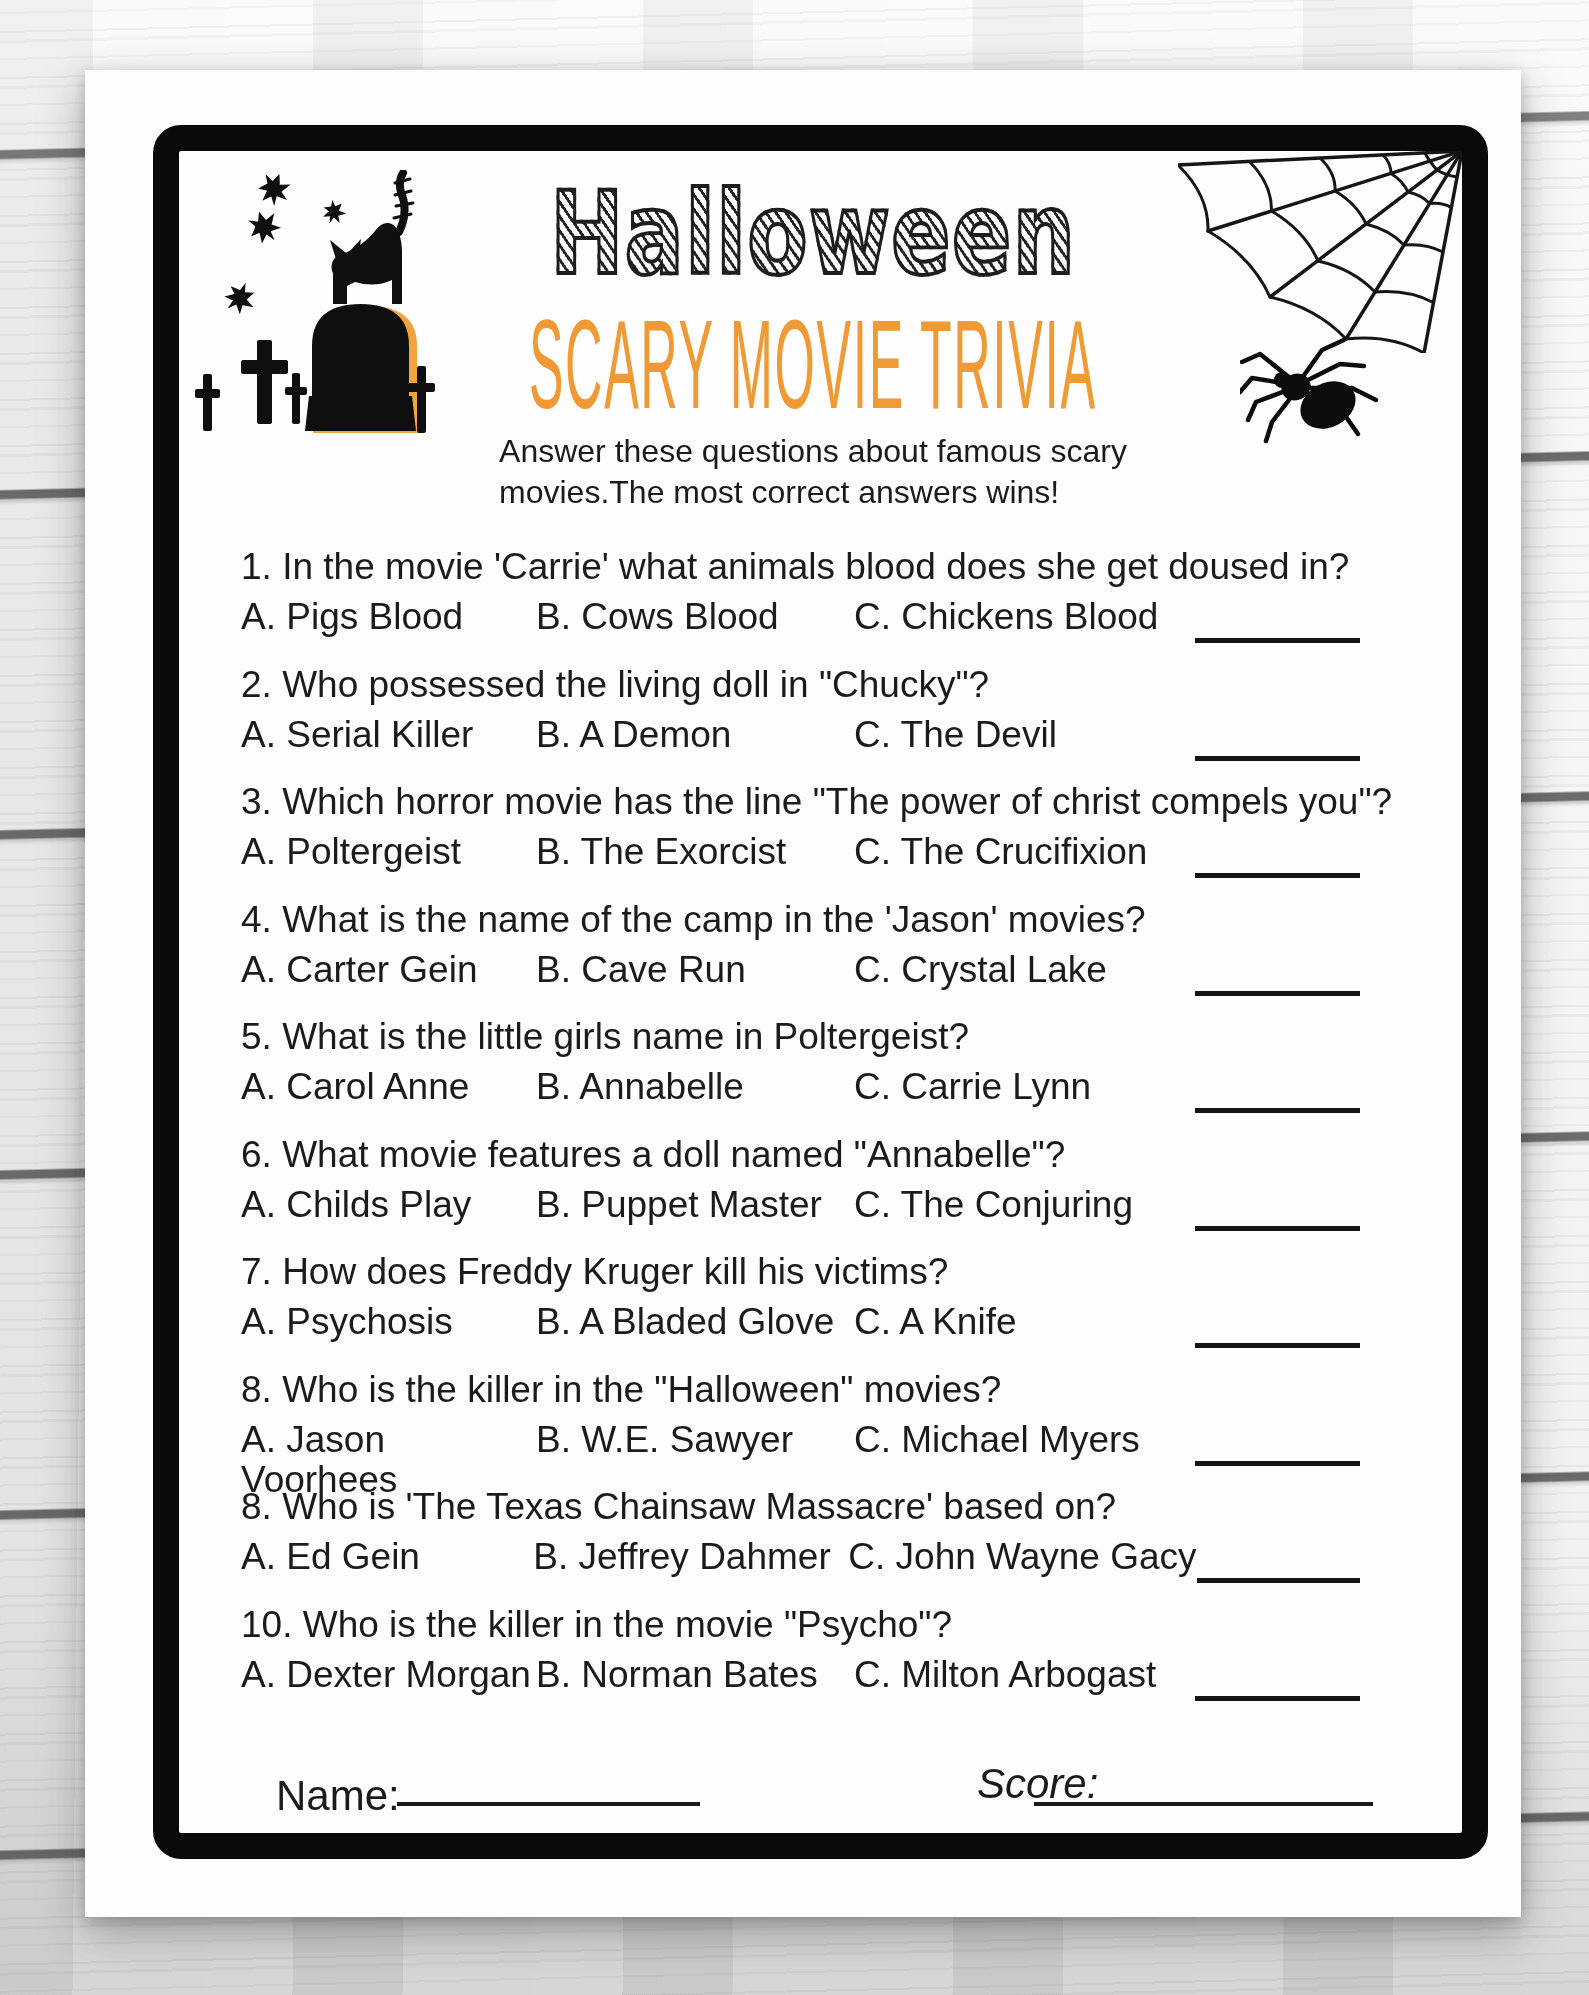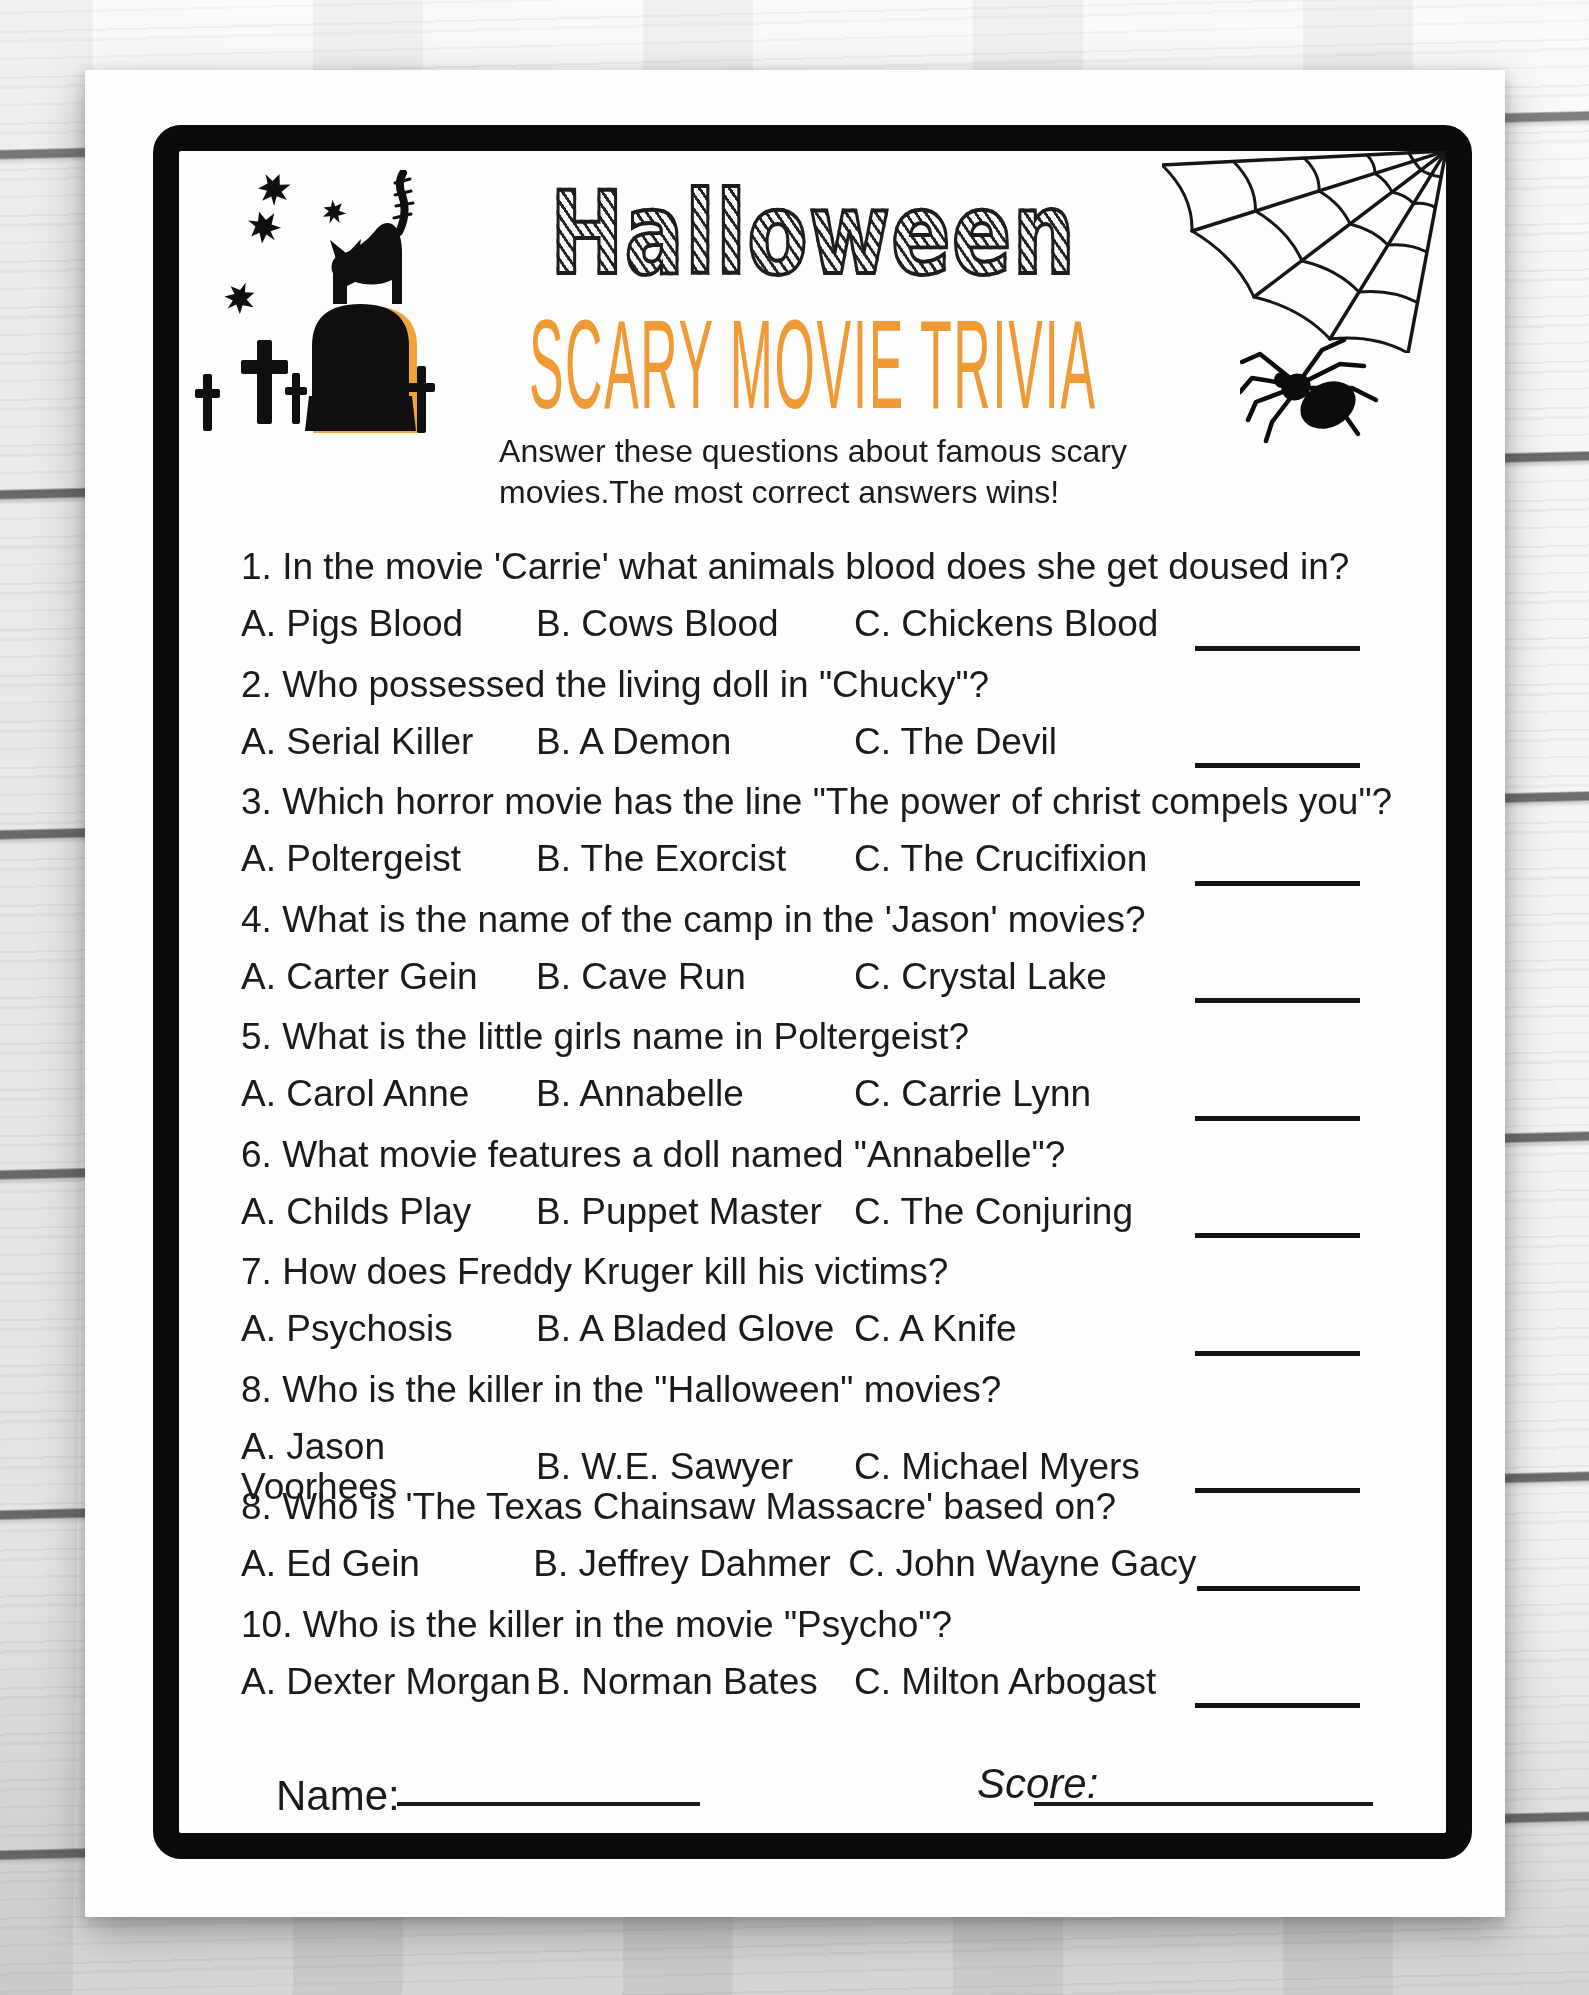--- a/index.html
+++ b/index.html
@@ -24,21 +24,21 @@
              rgba(255,255,255,.35) 0 90px, rgba(205,205,203,.25) 90px 200px,
              rgba(255,255,255,.3) 200px 330px),
           linear-gradient(to bottom,#f7f7f5,#e7e7e5);}
   .wood-shade{position:absolute;inset:0;
         background:linear-gradient(to bottom,rgba(255,255,255,.25) 0%,rgba(255,255,255,0) 12%,
                    rgba(0,0,0,0) 78%,rgba(80,80,78,.16) 100%);}
 
   
   .paper{position:absolute;left:85px;top:70px;width:1420px;height:1847px;
          background:#fdfdfd;
-         box-shadow:0 16px 42px rgba(40,40,40,.35),0 4px 12px rgba(40,40,40,.22);}
+         box-shadow:0 16px 42px rgba(40,40,40,.35),0 4px 12px rgba(40,40,40,.22);padding-left:16px;}
   .frame{position:absolute;left:68px;top:55px;right:33px;bottom:58px;
          border:26px solid #0a0a0a;border-radius:28px;}
 
   
   .header{position:absolute;left:18px;top:107px;width:1420px;
           display:flex;flex-direction:column;align-items:center;}
   .title-wrap{height:122px;}
   .title-halloween{display:inline-block;font:700 88px/1 "DejaVu Sans",sans-serif;
           letter-spacing:1px;transform:scaleY(1.3);transform-origin:top center;
           color:#1d1d1d;}
@@ -58,22 +58,22 @@
   .deco{position:absolute;}
   .deco svg{display:block;}
   .graveyard{left:110px;top:100px;}
   .web{right:59px;top:81px;}
   .spider{left:1155px;top:268px;}
 
   
   .questions{position:absolute;left:156px;top:475px;width:1119px;}
   .q-block{position:relative;height:117.5px;}
   .q-text{position:absolute;left:0;top:2px;font-size:37px;line-height:40px;white-space:nowrap;}
-  .q-opts{position:absolute;left:0;top:52px;right:0;display:flex;align-items:center;
-          font-size:37px;line-height:40px;margin-top:7px;}
+  .q-opts{position:absolute;left:0;top:52px;right:0;display:flex;align-items:flex-start;
+          font-size:37px;line-height:40px;}
   .opt-a{width:295px;}
   .opt-b{width:318px;}
   .opt-c{white-space:nowrap;}
   .answer-blank{margin-left:auto;width:165px;height:34px;
           border-bottom:5px solid #141414;transform:translateY(7px);}
 
   
   .footer{position:absolute;left:0;top:1690px;width:1420px;height:60px;font-size:42px;}
   .name-label{position:absolute;left:191px;top:12px;}
   .name-line{position:absolute;left:312px;top:0;width:303px;height:42px;

